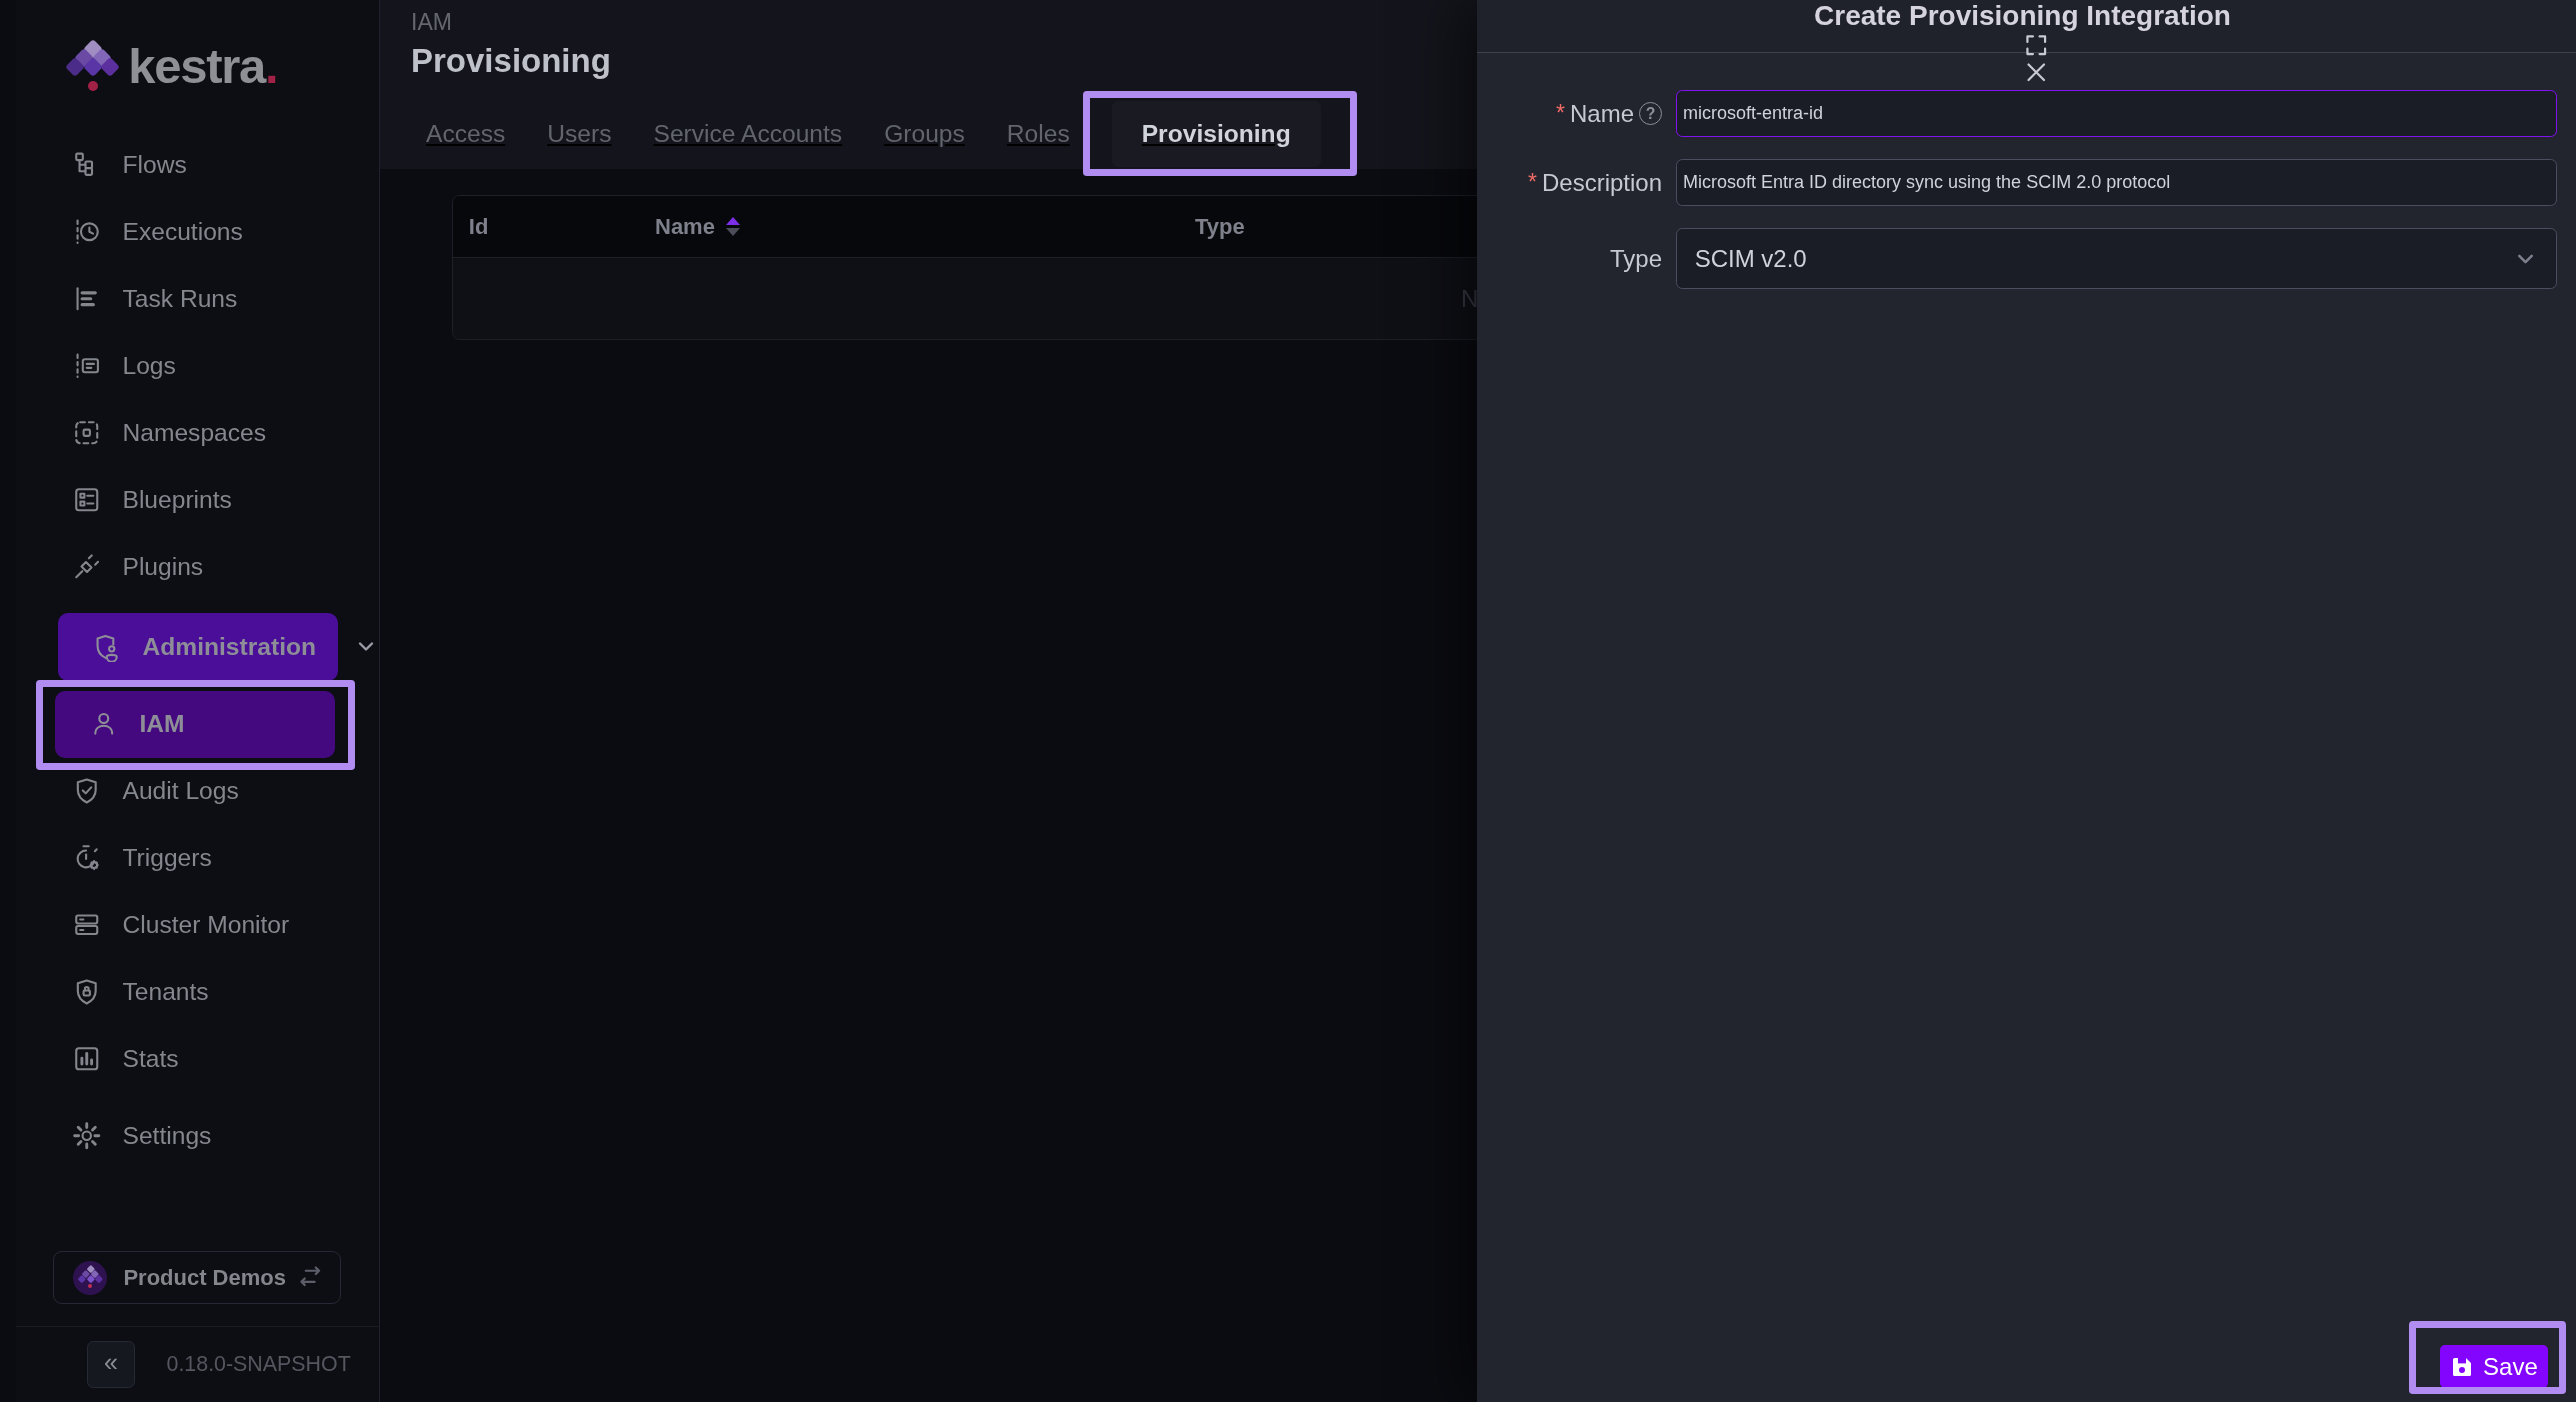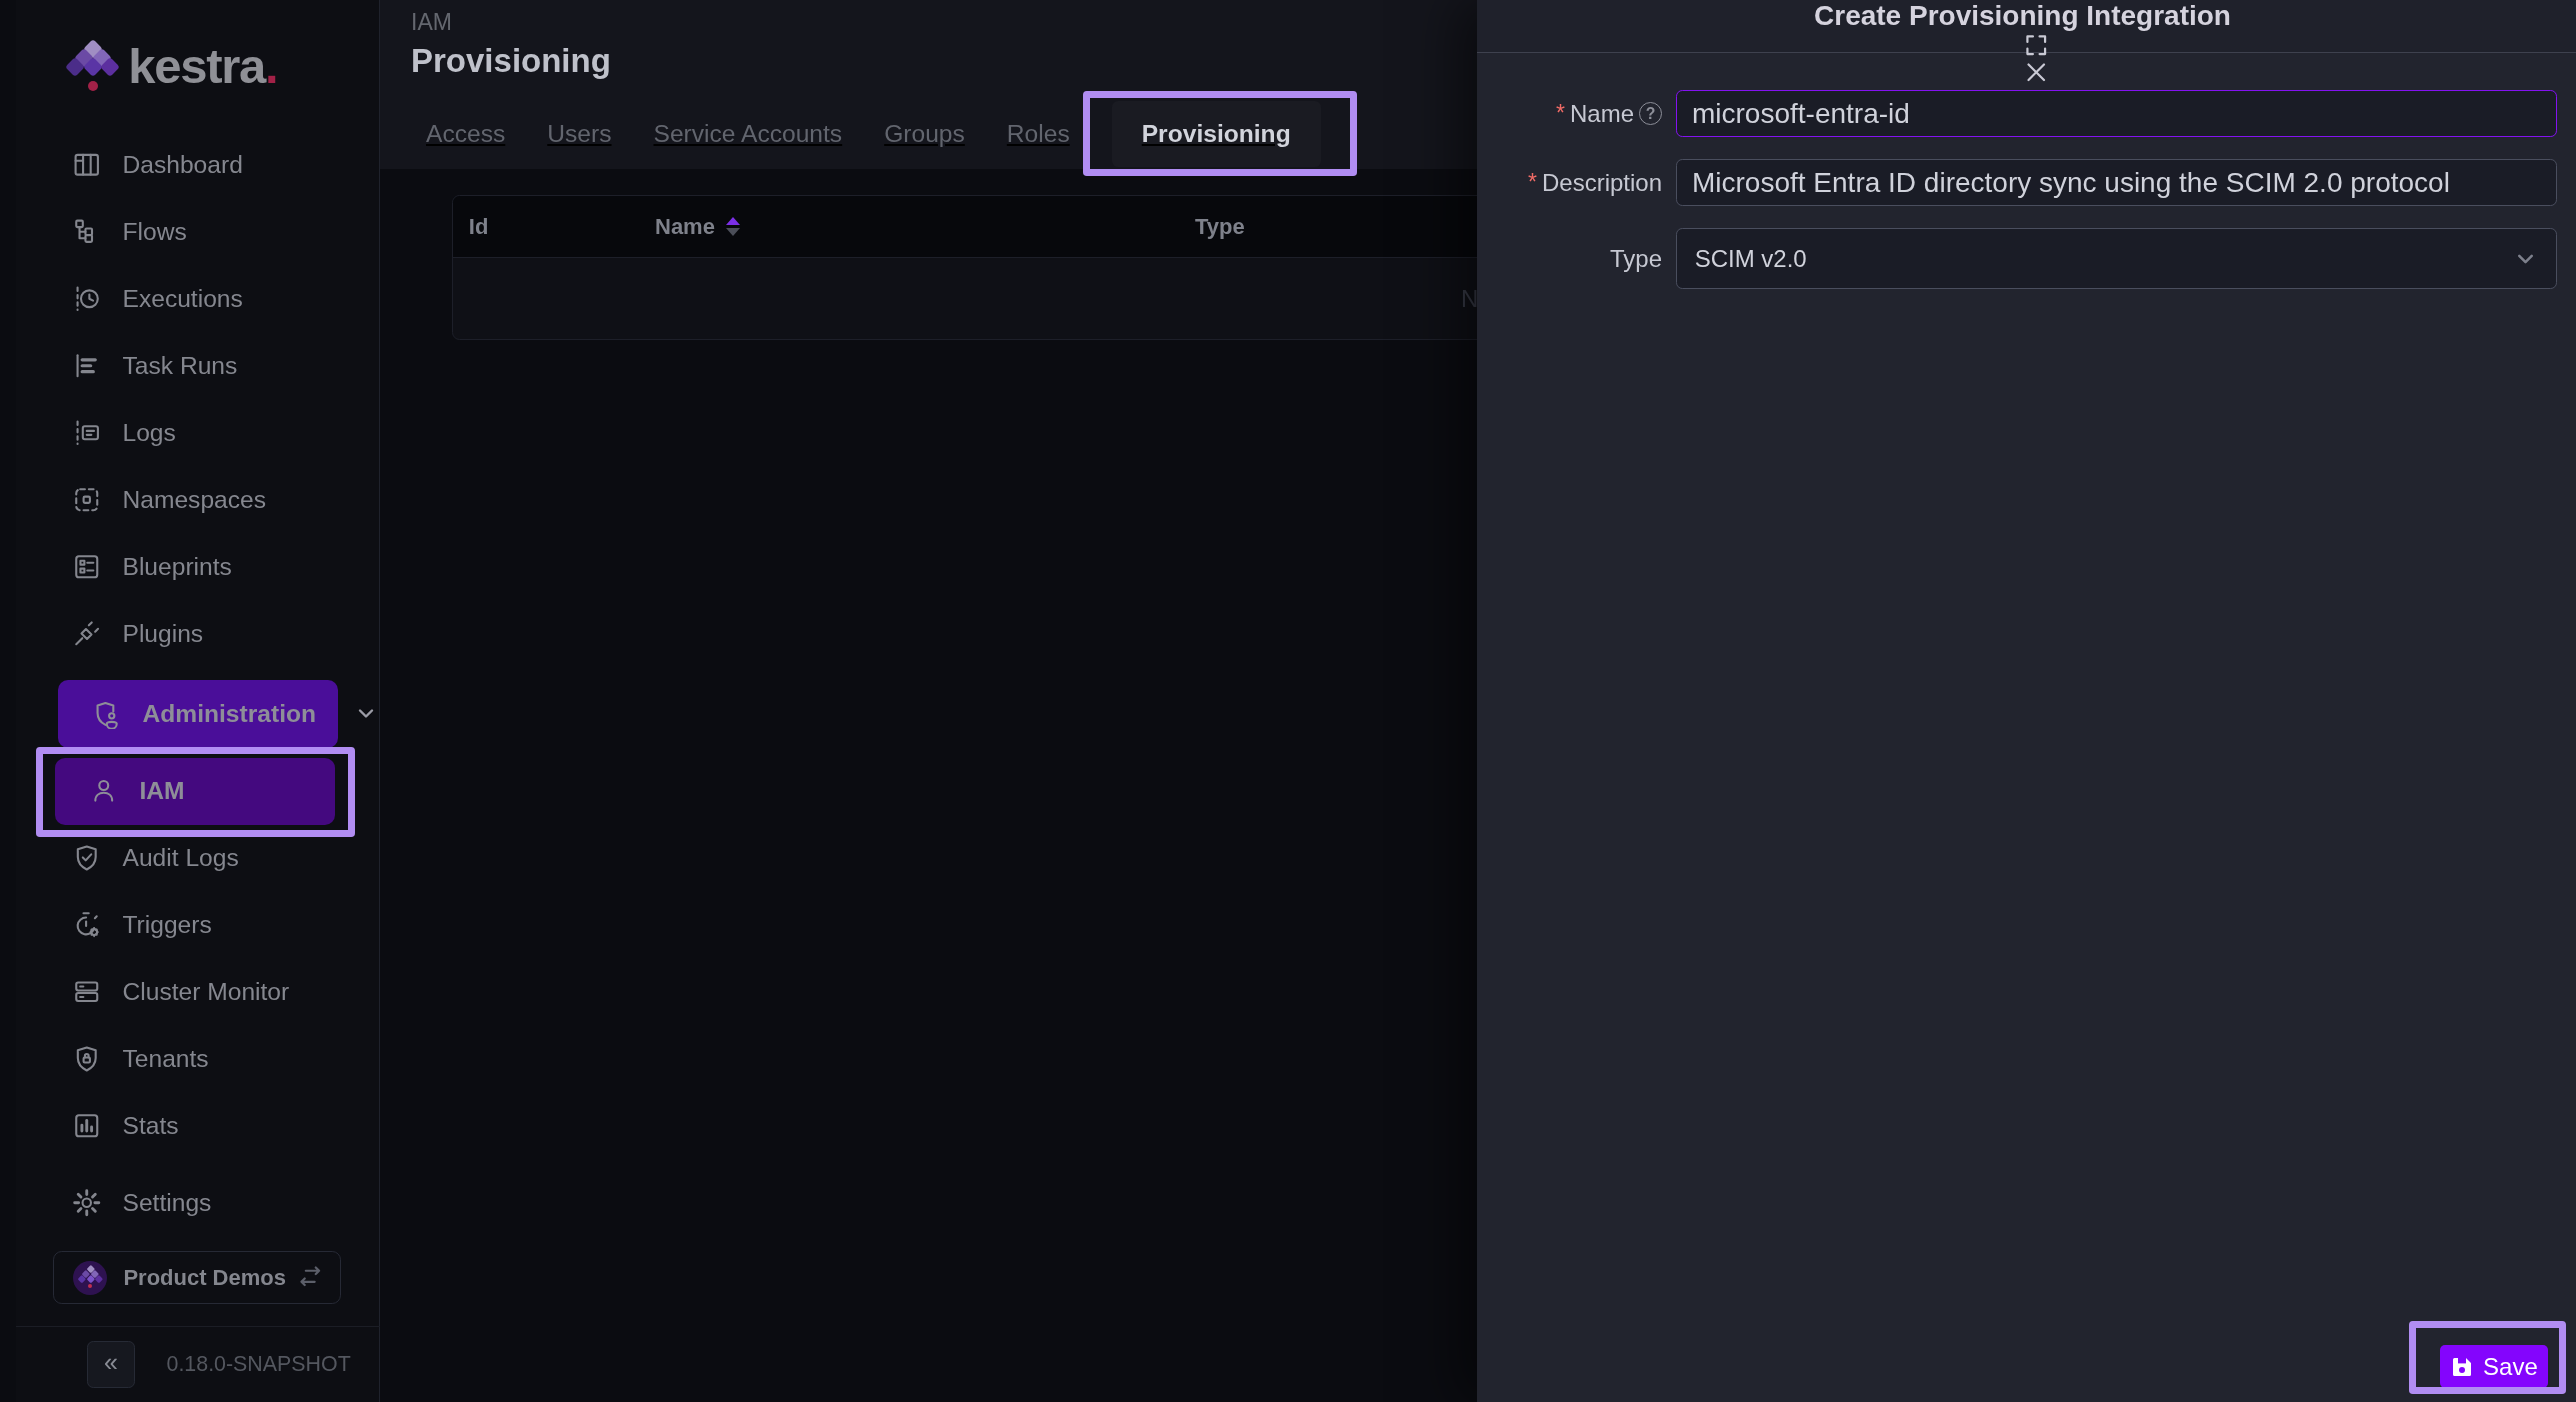--- a/index.html
+++ b/index.html
@@ -73,21 +73,21 @@
   .drawer-head { height:53px; background:#1f212b; border-bottom:1.9px solid #3e414e; display:flex; align-items:center; padding:0 28px 0 20px;flex-direction:column; }
   .drawer-title { font-size:28px; font-weight:bold; color:#d5d3de; flex:1; }
   .head-icon { width:29px; height:29px; display:flex; align-items:center; justify-content:center; cursor:pointer; margin-left:28px; }
   .head-icon svg { width:26.5px; height:26.5px; stroke:#c9c9d4; fill:none; stroke-width:2; stroke-linecap:round; stroke-linejoin:round; }
 
   .drawer-body { padding:37px 19px 0 0; }
   .field-row { display:flex; align-items:center; margin-bottom:22px; }
   .f-label { width:199px; display:flex; align-items:center; justify-content:flex-end; padding-right:14px; font-size:24px; color:#c6c8d2; flex:0 0 auto; }
   .req { color:#ef6b66; font-size:23px; margin-right:5px; }
   .help { width:23px; height:23px; border:1.3px solid #8d8f99; border-radius:50%; color:#8d8f99; font-size:15.8px; font-weight:bold; display:flex; align-items:center; justify-content:center; margin-left:5px; }
-  .f-input { flex:1; height:47px; background:#1a1c26; border:1.9px solid #4a4e5e; border-radius:6.3px; font-size:28px; color:#d0d2db; padding:0 15px; font-family:"Liberation Sans", sans-serif; outline:none; }
+  .f-input { flex:1; height:47px; background:#1a1c26; border:1.9px solid #4a4e5e; border-radius:6.3px; font-size:18px; color:#d0d2db; padding:0 6px; font-family:"Liberation Sans", sans-serif; outline:none; }
   .f-input.focused { border-color:#8312f0; }
   .f-select { flex:1; height:61px; background:#1a1c26; border:1.9px solid #4a4e5e; border-radius:6.3px; display:flex; align-items:center; justify-content:space-between; padding:0 17.7px; font-size:24px; color:#d0d2db; cursor:pointer; }
   .f-select svg { width:25px; height:25px; stroke:#7d808c; fill:none; stroke-width:2.4; stroke-linecap:round; stroke-linejoin:round; }
 
   .save-area { position:absolute; right:28px; bottom:14px; }
   .save-wrap { position:relative; display:inline-block; }
   .save-annotation { top:-24px; right:-17.7px; bottom:-6.3px; left:-31px; }
   .save-btn { width:108px; height:43px; background:#8405fd; border:none; border-radius:5px; color:#ffffff; font-size:24px; font-family:"Liberation Sans", sans-serif; display:flex; align-items:center; justify-content:center; gap:8.8px; cursor:pointer; }
   .save-btn svg { width:24px; height:24px; }
 </style>
@@ -104,31 +104,20 @@
         <span class="dmd" style="left:26.5px;top:8.8px;background:#8266b8;"></span>
         <span class="dmd" style="left:0;top:17.7px;background:#4b2d89;"></span>
         <span class="dmd" style="left:17.7px;top:17.7px;background:#5a35a5;"></span>
         <span class="dmd" style="left:35px;top:17.7px;background:#5c2f9f;"></span>
         <span class="dot"></span>
       </span>
       <span class="logo-text"><span>kestra</span><span class="logo-period">.</span></span>
     </div>
 
     <nav class="nav">
-      <div class="nav-item">
-        <span class="nico">
-            <svg viewBox="0 0 24 24">
-              <rect x="3.5" y="4.5" width="17" height="15" rx="1.5"></rect>
-              <line x1="9.2" y1="4.5" x2="9.2" y2="19.5"></line>
-              <line x1="15" y1="4.5" x2="15" y2="19.5"></line>
-              <line x1="3.5" y1="9" x2="9.2" y2="9"></line>
-            </svg>
-          </span>
-        <span class="nlabel">Dashboard</span>
-      </div>
       <div class="nav-item">
         <span class="nico">
             <svg viewBox="0 0 24 24">
               <rect x="4" y="3.5" width="5" height="5" rx="0.8"></rect>
               <path d="M6.5 8.5 V12 H11 M6.5 12 V17 H11"></path>
               <rect x="11" y="9.5" width="5" height="5" rx="0.8"></rect>
               <rect x="11" y="14.7" width="5" height="5" rx="0.8"></rect>
             </svg>
           </span>
         <span class="nlabel">Flows</span>

